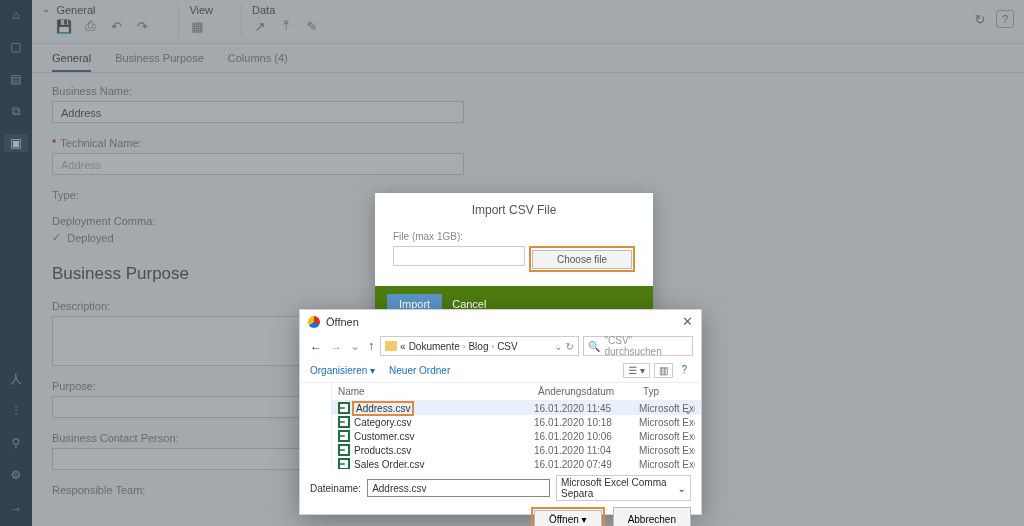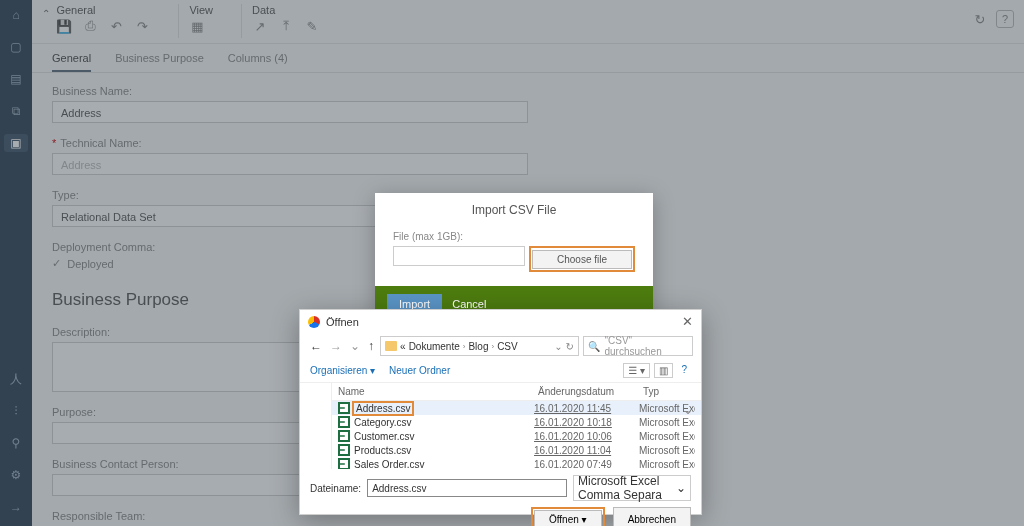--- a/index.html
+++ b/index.html
@@ -25,21 +25,21 @@
 
 .tabs { display: flex; gap: 24px; padding: 8px 20px 0; font-size: 11px; color: #888; border-bottom: 1px solid #e0e0e0; }
 .tabs .tab { padding-bottom: 6px; cursor: pointer; }
 .tabs .tab.active { color: #444; border-bottom: 2px solid #5a6a7a; }
 
 
 .form { padding: 12px 20px; }
 .fld { margin-bottom: 14px; }
 .fld .lbl { font-size: 11px; color: #888; margin-bottom: 4px; display: flex; align-items: center; gap: 4px; }
 .fld .req { color: #c00; }
-.inp { width: 476px; height: 22px; background: #fff; border: 1px solid #d0d0d0; font-size: 11px; padding: 0 8px; color: #555; line-height: 22px; }
+.inp { width: 412px; height: 22px; background: #fff; border: 1px solid #d0d0d0; font-size: 11px; padding: 0 8px; color: #555; line-height: 22px; }
 .sel { position: relative; }
 .sel::after { content: "⌄"; position: absolute; right: 8px; top: 2px; color: #888; font-size: 12px; }
 .dep { display: flex; align-items: center; gap: 6px; font-size: 11px; color: #888; }
 h2.sec { font-size: 17px; font-weight: 400; color: #555; margin: 20px 0 16px; }
 .txa { width: 450px; height: 50px; border: 1px solid #d0d0d0; background: #fff; }
 
 .dim { position: absolute; inset: 0; background: rgba(60,70,80,0.45); }
 
 
 .modal1 { position: absolute; left: 375px; top: 193px; width: 278px; background: #fff; box-shadow: 0 4px 20px rgba(0,0,0,0.25); }
@@ -75,29 +75,29 @@
 .fdlg .list { flex: 1; overflow: hidden; }
 .fdlg .hdr { display: flex; font-size: 10px; color: #666; padding: 3px 6px; border-bottom: 1px solid #eee; }
 .fdlg .hdr .c1 { width: 200px; }
 .fdlg .hdr .c2 { width: 105px; }
 .fdlg .hdr .c3 { flex: 1; }
 .fdlg .rows { }
 .fdlg .frow { display: flex; align-items: center; font-size: 10px; padding: 1px 6px; }
 .fdlg .frow .ic { width: 12px; height: 12px; background: #1d6f42; margin-right: 4px; position: relative; }
 .fdlg .frow .ic::after { content: ""; position: absolute; inset: 2px; background: #fff; clip-path: polygon(0 0, 100% 0, 100% 100%, 0 100%, 0 60%, 60% 60%, 60% 40%, 0 40%); }
 .fdlg .frow .c1 { width: 196px; display: flex; align-items: center; }
-.fdlg .frow .c2 { width: 105px; color: #666; text-decoration: underline; }
+.fdlg .frow .c2 { width: 105px; color: #666; }
 .fdlg .frow .c3 { flex: 1; color: #666; white-space: nowrap; overflow: hidden; }
 .fdlg .frow.sel { background: #e8f0fb; }
 .fdlg .frow.sel .c1 span.fname { outline: 2px solid #e08a3a; padding: 0 2px; }
 .fdlg .btm { padding: 6px 10px; }
 .fdlg .fnrow { display: flex; align-items: center; gap: 6px; margin-bottom: 6px; }
 .fdlg .fnrow .lbl { font-size: 10px; color: #333; }
 .fdlg .fnrow .inbox { flex: 1; border: 1px solid #888; height: 18px; font-size: 10px; padding: 0 4px; display: flex; align-items: center; }
-.fdlg .fnrow .filter { width: 118px; border: 1px solid #ccc; height: 18px; font-size: 12px; padding: 12px 4px; display: flex; align-items: center; justify-content: space-between; }
+.fdlg .fnrow .filter { width: 135px; border: 1px solid #ccc; height: 18px; font-size: 10px; padding: 12px 4px; display: flex; align-items: center; justify-content: space-between; }
 .fdlg .actrow { display: flex; justify-content: flex-end; gap: 8px; }
 .fdlg .actrow button { font-size: 10px; padding: 3px 14px; border: 1px solid #bbb; background: #f3f3f3; }
 .fdlg .openwrap { border: 2px solid #e08a3a; padding: 1px; display: inline-block; }
 </style>
 </head>
 <body>
 
 <div class="leftnav">
   <div class="nv">⌂</div>
   <div class="nv">▢</div>
@@ -159,21 +159,20 @@
     </div>
     <div class="fld">
       <div class="lbl">
           <span class="req">*</span>
           <span>Technical Name:</span>
         </div>
       <div class="inp" style="color:#bbb">Address</div>
     </div>
     <div class="fld">
       <div class="lbl">Type:</div>
-      <div class="inp sel">Relational Data Set</div>
     </div>
     <div class="fld">
       <div class="lbl">Deployment Comma:</div>
       <div class="dep">
           <span>✓</span>
           <span>Deployed</span>
         </div>
     </div>
 
     <h2 class="sec">Business Purpose</h2>

